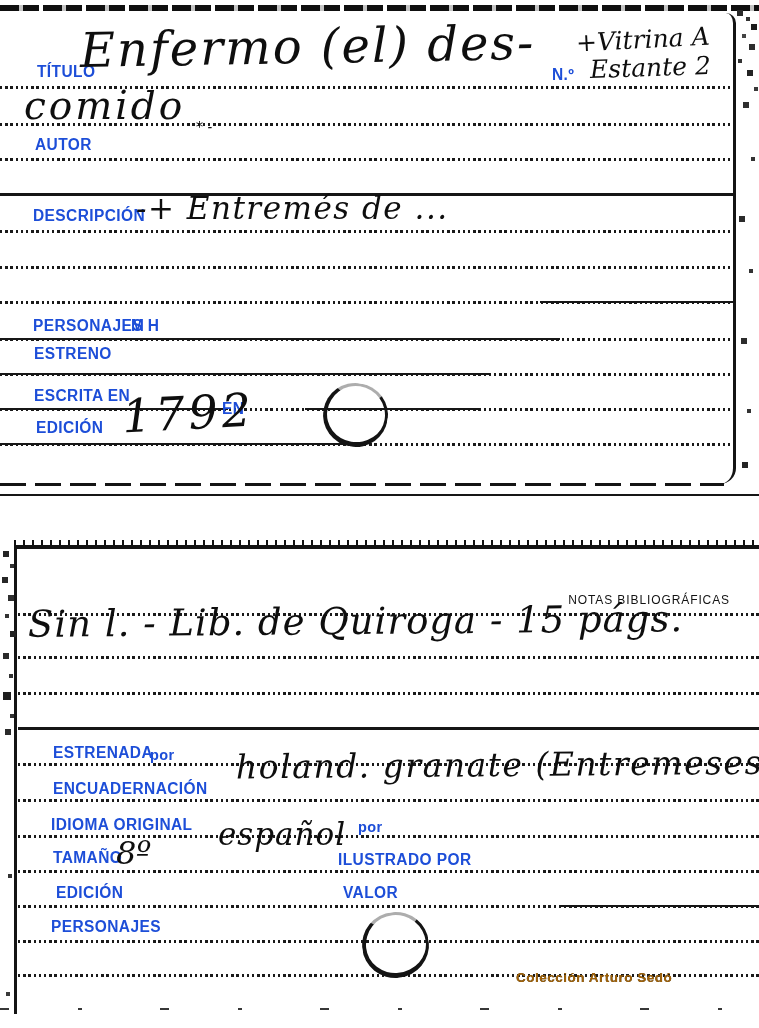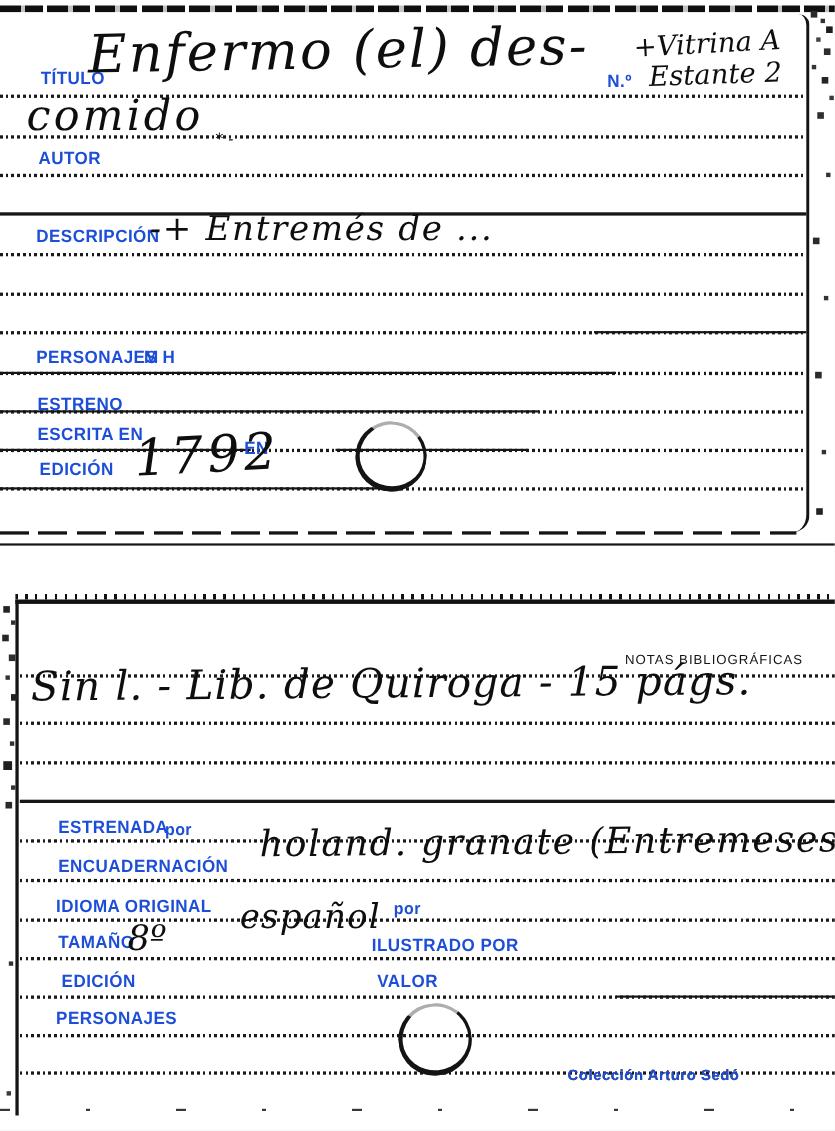--- a/index.html
+++ b/index.html
@@ -71,21 +71,21 @@
   .speck.bl{
     left:1px;top:545px;
     box-shadow:4px 8px 0 2px #242424,10px 20px 0 1px #333,3px 34px 0 2px #272727,
       9px 52px 0 2px #2e2e2e,5px 70px 0 1px #333,11px 88px 0 2px #222,
       4px 110px 0 2px #2a2a2a,9px 130px 0 1px #333,5px 150px 0 3px #1f1f1f,
       10px 170px 0 1px #333,6px 186px 0 2px #2b2b2b,8px 330px 0 1px #333,
       6px 448px 0 1px #3a3a3a;
   }
   .credit{
     position:absolute;font-weight:bold;font-size:13.5px;letter-spacing:.5px;
-    color:#1d4ed8;text-shadow:0 0 .6px #333;white-space:nowrap;
+    color:#a16207;text-shadow:0 0 .6px #333;white-space:nowrap;
   }
   .hdr{
     position:absolute;left:30px;width:700px;text-align:right;
     font-weight:normal;font-size:12px;letter-spacing:.9px;color:#131313;
   }
 </style>
 </head>
 <body>
 
 <div class="page">
@@ -114,21 +114,21 @@
     <div class="sol" style="top:443px;left:0;width:360px"></div>
     <div class="dash" style="top:483px;left:0;width:724px"></div>
     <div class="sol" style="top:494px;left:0;width:759px"></div>
 
     <div class="lbl" style="left:37px;top:63px">TÍTULO</div>
     <div class="lbl" style="left:552px;top:66px">N.º</div>
     <div class="lbl" style="left:35px;top:136px">AUTOR</div>
     <div class="lbl" style="left:33px;top:207px">DESCRIPCIÓN</div>
     <div class="lbl" style="left:33px;top:317px">PERSONAJES H</div>
     <div class="lbl" style="left:131px;top:317px">M</div>
-    <div class="lbl" style="left:34px;top:360px">ESTRENO</div>
+    <div class="lbl" style="left:34px;top:345px">ESTRENO</div>
     <div class="lbl" style="left:34px;top:387px">ESCRITA EN</div>
     <div class="lbl" style="left:222px;top:400px">EN</div>
     <div class="lbl" style="left:36px;top:419px">EDICIÓN</div>
 
     <div class="hand" style="left:80px;top:22px;font-size:48px;letter-spacing:2px;transform:rotate(-1deg)">Enfermo (el) des-</div>
     <div class="hand" style="left:576px;top:27px;font-size:25px;transform:rotate(-3deg)">+Vitrina A</div>
     <div class="hand" style="left:590px;top:55px;font-size:25px;transform:rotate(-2deg)">Estante 2</div>
     <div class="hand" style="left:24px;top:86px;font-size:39px;letter-spacing:3px">comido</div>
     <div class="hand" style="left:196px;top:120px;font-size:14px">* -</div>
     <div class="hand" style="left:136px;top:193px;font-size:31px;letter-spacing:1.5px">-+ Entremés de ...</div>

